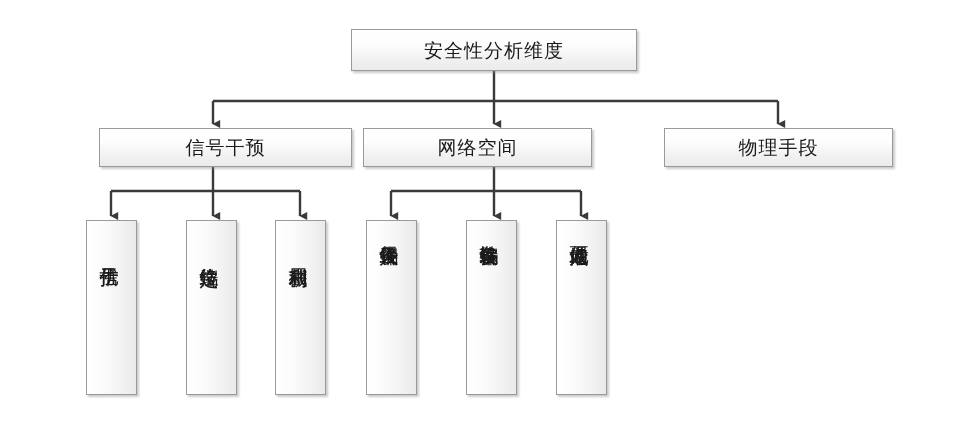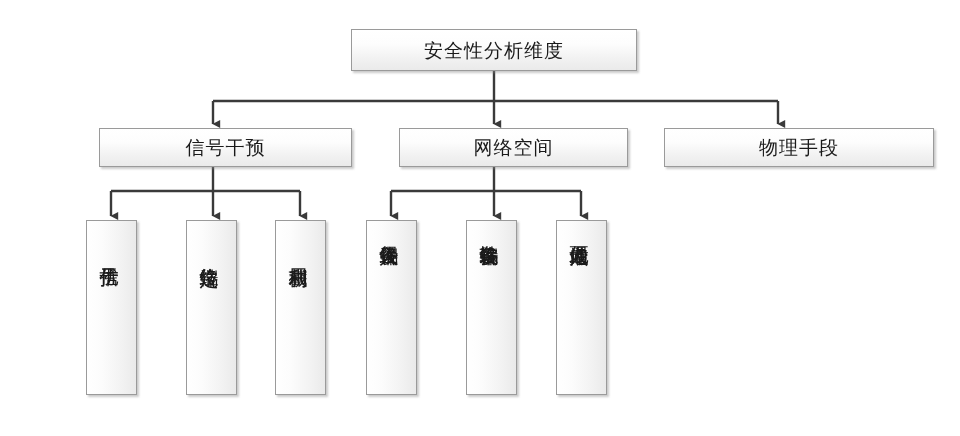--- a/index.html
+++ b/index.html
@@ -99,25 +99,25 @@
   </svg>
 
   <div class="node horiz" style="left:351px; top:29px; width:286px; height:42px;justify-content:center;">
     <span class="node-label-h">安全性分析维度</span>
   </div>
 
   <div class="node horiz" style="left:99px; top:128px; width:253px; height:39px;">
     <span class="node-label-h">信号干预</span>
   </div>
 
-  <div class="node horiz" style="left:399px; top:128px; width:229px; height:39px;">
+  <div class="node horiz" style="left:363px; top:128px; width:229px; height:39px;">
     <span class="node-label-h">网络空间</span>
   </div>
 
-  <div class="node horiz" style="left:664px; top:128px; width:270px; height:39px;">
+  <div class="node horiz" style="left:664px; top:128px; width:229px; height:39px;">
     <span class="node-label-h">物理手段</span>
   </div>
 
   <div class="node vert" style="left:86px; top:220px; width:51px; height:175px; padding-top:32px;">
     <span class="node-label-v">信号干扰</span>
   </div>
 
   <div class="node vert" style="left:186px; top:220px; width:51px; height:175px; padding-top:32px;">
     <span class="node-label-v">终端定位</span>
   </div>

